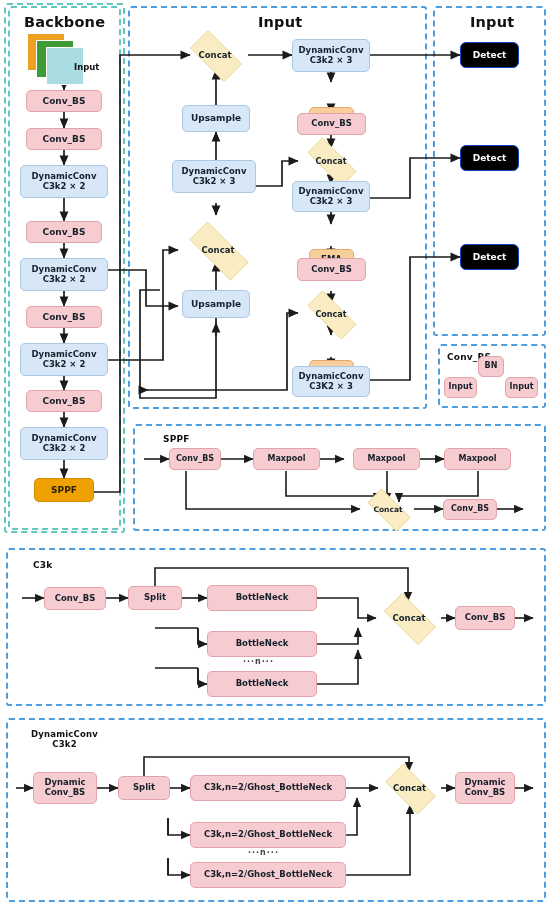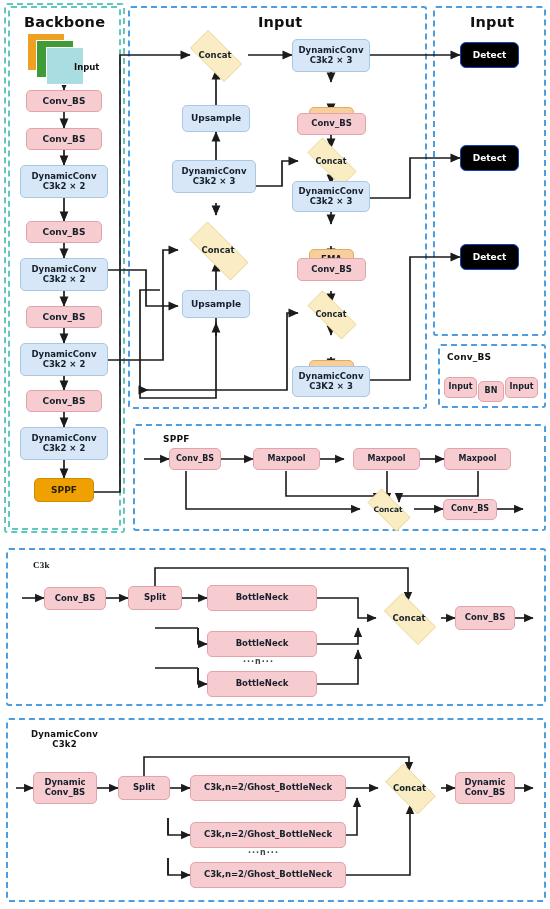--- a/index.html
+++ b/index.html
@@ -73,21 +73,21 @@
   <div class="frame" style="left:133px;top:424px;width:413px;height:107px;"></div>
 
   <div class="frame" style="left:6px;top:548px;width:540px;height:158px;"></div>
 
   <div class="frame" style="left:6px;top:718px;width:540px;height:184px;"></div>
 
   <div class="sect-title big" style="left:24px;top:14px;">Backbone</div>
   <div class="sect-title big" style="left:258px;top:14px;">Input</div>
   <div class="sect-title big" style="left:470px;top:14px;">Input</div>
   <div class="sect-title small" style="left:163px;top:434px;">SPPF</div>
-  <div class="sect-title small" style="left:33px;top:560px;font-family:Liberation Serif, serif;">C3k</div>
+  <div class="sect-title small" style="left:33px;top:560px;">C3k</div>
   <div class="sect-title small" style="left:447px;top:352px;">Conv_BS</div>
   <div class="sect-title small2" style="left:31px;top:730px;white-space:pre-line;">DynamicConv
 C3k2</div>
 
   <svg class="wires" viewBox="0 0 550 909">
     <defs>
       <marker id="ah" markerWidth="7" markerHeight="7" refX="5.6" refY="3" orient="auto">
         <path d="M0,0.4 L6,3 L0,5.6 z" fill="#1b1b1b"></path>
       </marker>
     </defs>
@@ -274,21 +274,21 @@
 
   <div class="node orange" style="left:309px;top:335px;width:45px;height:22px;font-size:8.5px;">EMA</div>
   <div class="node blue" style="left:292px;top:366px;width:78px;height:31px;font-size:8.5px;">DynamicConv
 C3K2 × 3</div>
 
   <div class="node detect" style="left:460px;top:42px;width:59px;height:26px;font-size:9px;">Detect</div>
   <div class="node detect" style="left:460px;top:145px;width:59px;height:26px;font-size:9px;">Detect</div>
   <div class="node detect" style="left:460px;top:244px;width:59px;height:26px;font-size:9px;">Detect</div>
 
   <div class="node pink" style="left:444px;top:377px;width:33px;height:21px;font-size:8px;">Input</div>
-  <div class="node pink" style="left:478px;top:381px;width:26px;height:21px;font-size:8px;">BN</div>
+  <div class="node pink" style="left:478px;top:356px;width:26px;height:21px;font-size:8px;">BN</div>
   <div class="node pink" style="left:505px;top:377px;width:33px;height:21px;font-size:8px;">Input</div>
 
   <div class="node pink" style="left:169px;top:448px;width:52px;height:22px;font-size:8px;">Conv_BS</div>
   <div class="node pink" style="left:253px;top:448px;width:67px;height:22px;font-size:8px;">Maxpool</div>
   <div class="node pink" style="left:353px;top:448px;width:67px;height:22px;font-size:8px;">Maxpool</div>
   <div class="node pink" style="left:444px;top:448px;width:67px;height:22px;font-size:8px;">Maxpool</div>
   <div class="diamond" style="left:360px;top:496px;width:56px;height:26px;">
     <span class="dshape"></span>
     <span class="dlabel" style="font-size:7.5px;">Concat</span>
   </div>

